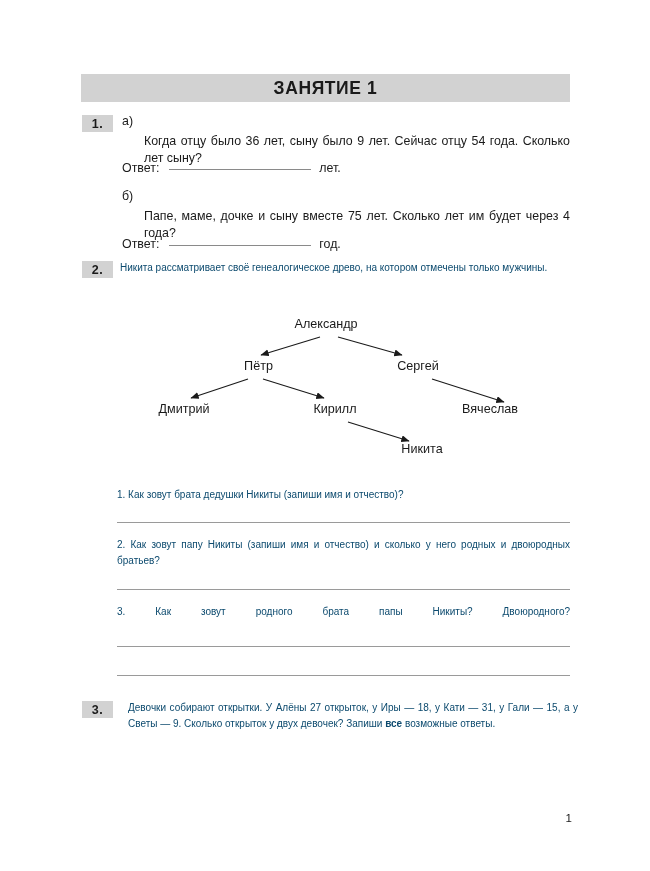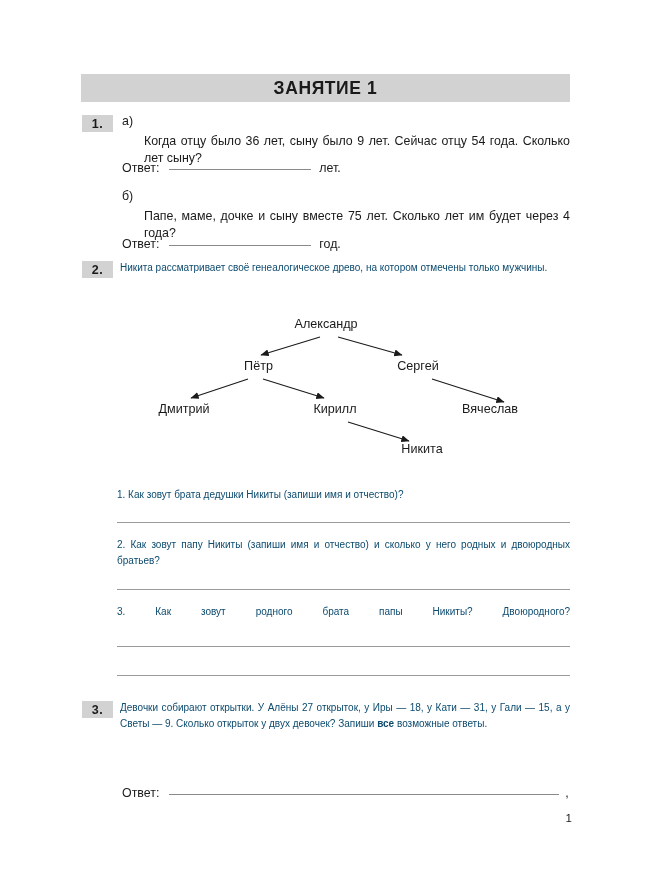--- a/index.html
+++ b/index.html
@@ -216,25 +216,20 @@
 
   <div class="tblock just" style="left:117px; top:537px; width:453px;">2. Как зовут папу Никиты (запиши имя и отчество) и сколько у него родных и двоюродных братьев?</div>
   <div class="rule" style="left:117px; top:589px; width:453px;"></div>
 
   <div class="tblock just-all" style="left:117px; top:604px; width:453px;">3. Как зовут родного брата папы Никиты? Двоюродного?</div>
   <div class="rule" style="left:117px; top:646px; width:453px;"></div>
   <div class="rule" style="left:117px; top:675px; width:453px;"></div>
 
   <div class="badge" style="left:82px; top:701px;">3.</div>
 
-  <div class="tblock" style="left:120px; top:700px; width:450px;">
+  <div class="tblock" style="left:128px; top:700px; width:450px;">
     <span class="just" style="display:block;"><span>Девочки собирают открытки. У Алёны 27 открыток, у Иры — 18, у Кати — 31, у Гали — 15, а у Светы — 9. Сколько открыток у двух девочек? Запиши </span><b class="strong">все</b><span> возможные ответы.</span></span>
   </div>
 
-  <div class="answer-row" style="left:122px; top:785px;">
-    <span class="answer-label">Ответ:</span>
-    <span class="ans-line" style="width:390px; margin-left:6px;"></span>
-    <span class="ans-suffix" style="margin-left:3px;">,</span>
-  </div>
 
   <div class="page-number">1</div>
 
 </div>
 
 </body></html>

